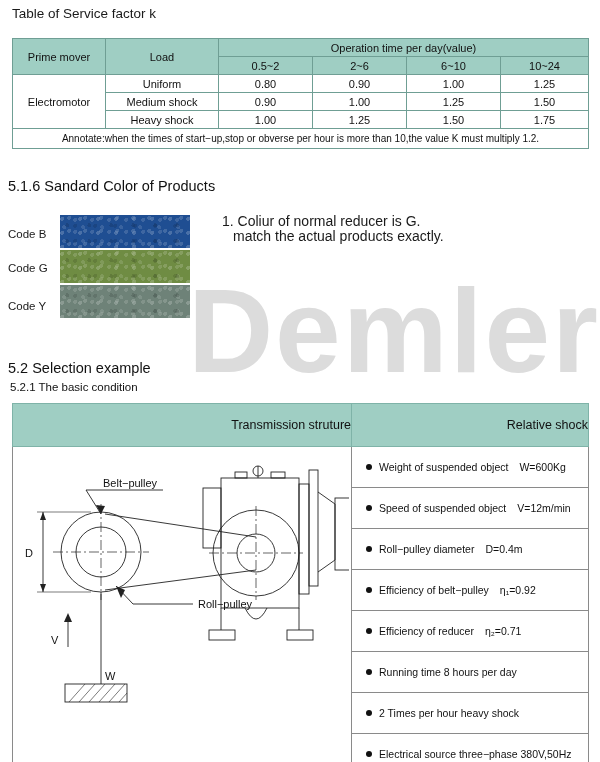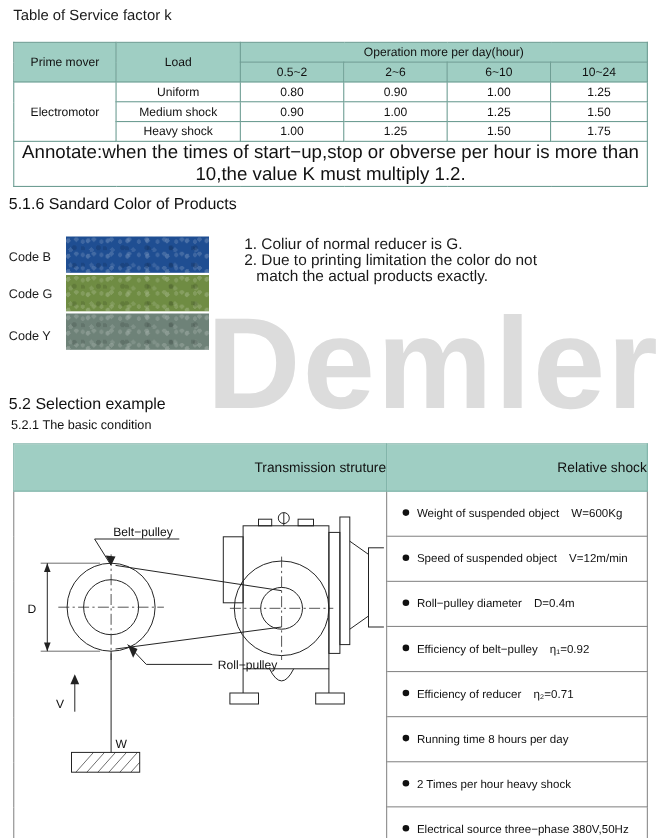--- a/index.html
+++ b/index.html
@@ -74,21 +74,21 @@
     font-weight: normal;
     padding: 0;
   }
   #sf-table .hd {
     background: #9fcec3;
     height: 17px;
   }
   #sf-table .body-cell { height: 17px; background: #fff; }
   #sf-table .annot {
     height: 19px;
-    font-size: 17px;
+    font-size: 10px;
     background: #fff;
   }
 
   
   .code-label {
     position: absolute;
     left: 8px;
     font-size: 11.5px;
     color: #1a1a1a;
   }
@@ -177,21 +177,21 @@
 
 <div id="watermark">Demler</div>
 
 <div class="doc-title layer">Table of Service factor k</div>
 
 <table id="sf-table" class="layer">
   <tbody>
       <tr>
     <td class="hd" rowspan="2" style="width:92px">Prime mover</td>
     <td class="hd" rowspan="2" style="width:112px">Load</td>
-    <td class="hd" colspan="4">Operation more per day(hour)</td>
+    <td class="hd" colspan="4">Operation time per day(value)</td>
   </tr>
   <tr>
     <td class="hd" style="width:93px">0.5~2</td>
     <td class="hd" style="width:93px">2~6</td>
     <td class="hd" style="width:93px">6~10</td>
     <td class="hd">10~24</td>
   </tr>
 
   <tr>
     <td class="body-cell" rowspan="3">Electromotor</td>
@@ -227,21 +227,20 @@
 <div class="swatch layer" id="sw-b" style="top: 215px; background: rgb(31, 78, 146);"></div>
 
 <div class="code-label layer" style="top:262px">Code  G</div>
 <div class="swatch layer" id="sw-g" style="top: 250px; background: rgb(111, 140, 67);"></div>
 
 <div class="code-label layer" style="top:300px">Code  Y</div>
 <div class="swatch layer" id="sw-y" style="top: 285px; background: rgb(110, 130, 120);"></div>
 
 <div class="notes layer">
   <span>1. Coliur of normal reducer is G.</span><br>
-  <span>2. Due to printing limitation the color do not</span>
   <span class="ind">match the actual products exactly.</span>
 </div>
 
 <div class="h-section layer" style="top:360px">5.2 Selection example</div>
 <div class="h-sub layer" style="top:381px">5.2.1 The basic condition</div>
 
 <table id="sel-table" class="layer">
   <tbody>
       <tr>
     <td class="hd">Transmission struture</td>

